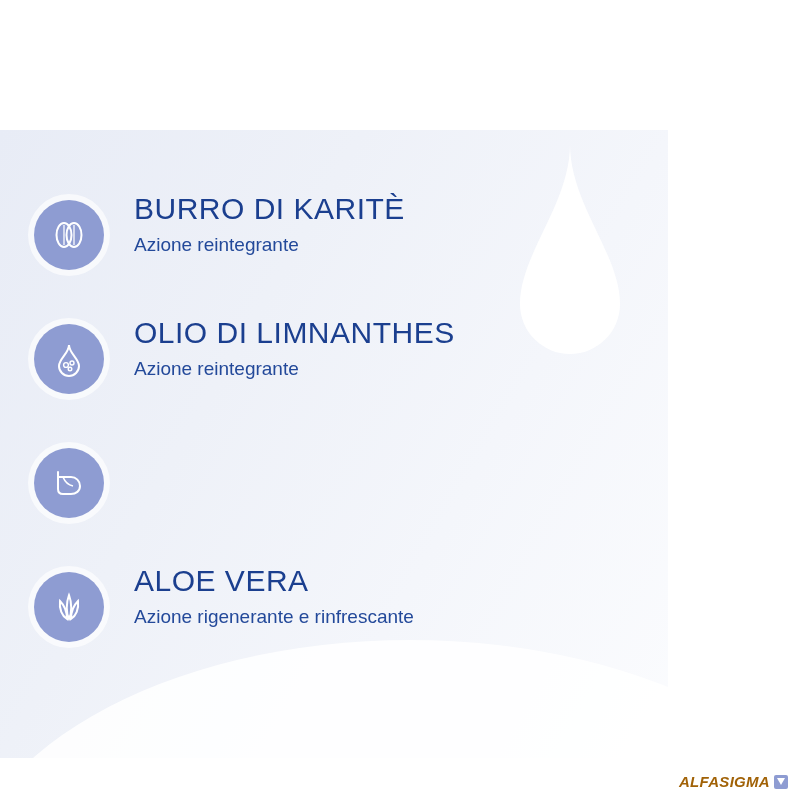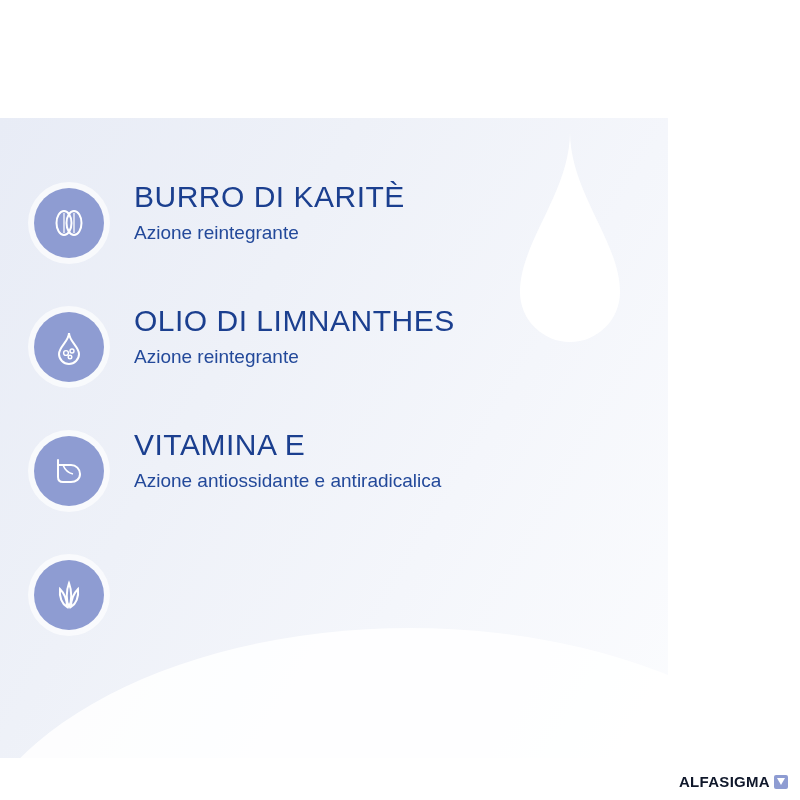--- a/index.html
+++ b/index.html
@@ -17,21 +17,21 @@
     position: relative;
     width: 800px;
     height: 800px;
     background: #ffffff;
     overflow: hidden;
   }
   
   .panel {
     position: absolute;
     left: 0;
-    top: 118px;
+    top: 130px;
     width: 668px;
     height: 640px;
     background: linear-gradient(120deg, #e8ecf6 0%, #eef1f8 35%, #f4f6fb 65%, #fbfcfe 100%);
     overflow: hidden;
   }
   
   .droplet {
     position: absolute;
     right: 48px;
     top: 14px;
@@ -121,23 +121,24 @@
   .brand {
     position: absolute;
     right: 12px;
     bottom: 10px;
     display: flex;
     align-items: center;
     gap: 4px;
   }
   .brand-name {
     font-size: 15px;
-    color: #0f172a;
+    color: #a16207;
     font-weight: 700;
     letter-spacing: 0.3px;
+    font-style: italic;
   }
   .brand-mark {
     width: 14px;
     height: 14px;
     border-radius: 2px;
     background: #8e9cd2;
     display: inline-block;
     position: relative;
   }
   .brand-mark::after {
@@ -197,33 +198,33 @@
       </div>
 
       <div class="item">
         <div class="badge">
           <svg width="40" height="40" viewBox="0 0 40 40">
             <path d="M9 14 L22 14 C27 14 31 18 31 23 C31 28 27 31 22 31 L14 31 C11 31 9 29 9 26 Z" fill="none" stroke="#ffffff" stroke-width="2" stroke-linejoin="round"></path>
             <path d="M14 14 C16 19 19 22 24 23" fill="none" stroke="#ffffff" stroke-width="1.6"></path>
             <path d="M9 14 L9 9" stroke="#ffffff" stroke-width="2" stroke-linecap="round"></path>
           </svg>
         </div>
-        <div class="texts">
-          <div class="title">VITAMINA E</div>
-          <div class="subtitle">Azione antiossidante e antiradicalica</div>
-        </div>
       </div>
 
       <div class="item">
         <div class="badge">
           <svg width="40" height="40" viewBox="0 0 40 40">
             <path d="M20 8 C23 16 23 26 20 32 C17 26 17 16 20 8 Z" fill="none" stroke="#ffffff" stroke-width="2"></path>
             <path d="M11 14 C16 19 18 26 18 32 C13 29 10 22 11 14 Z" fill="none" stroke="#ffffff" stroke-width="2"></path>
             <path d="M29 14 C24 19 22 26 22 32 C27 29 30 22 29 14 Z" fill="none" stroke="#ffffff" stroke-width="2"></path>
           </svg>
+        </div>
+        <div class="texts">
+          <div class="title">ALOE VERA</div>
+          <div class="subtitle">Azione rigenerante e rinfrescante</div>
         </div>
       </div>
 
     </div>
 
     <div class="wave"></div>
   </div>
 
   <div class="footer">
     <div class="brand">

